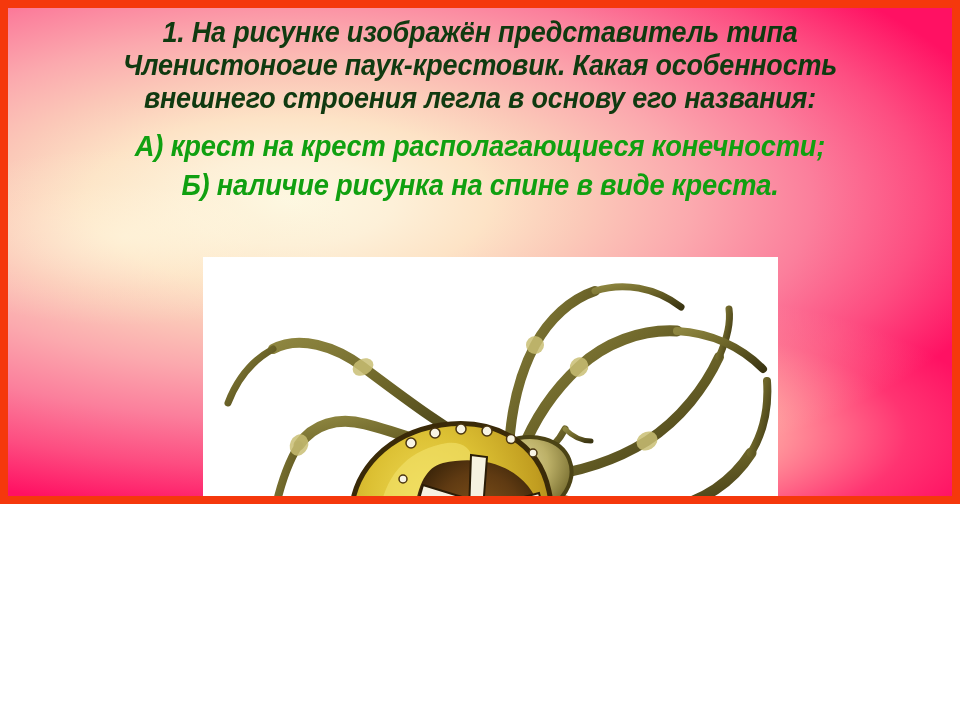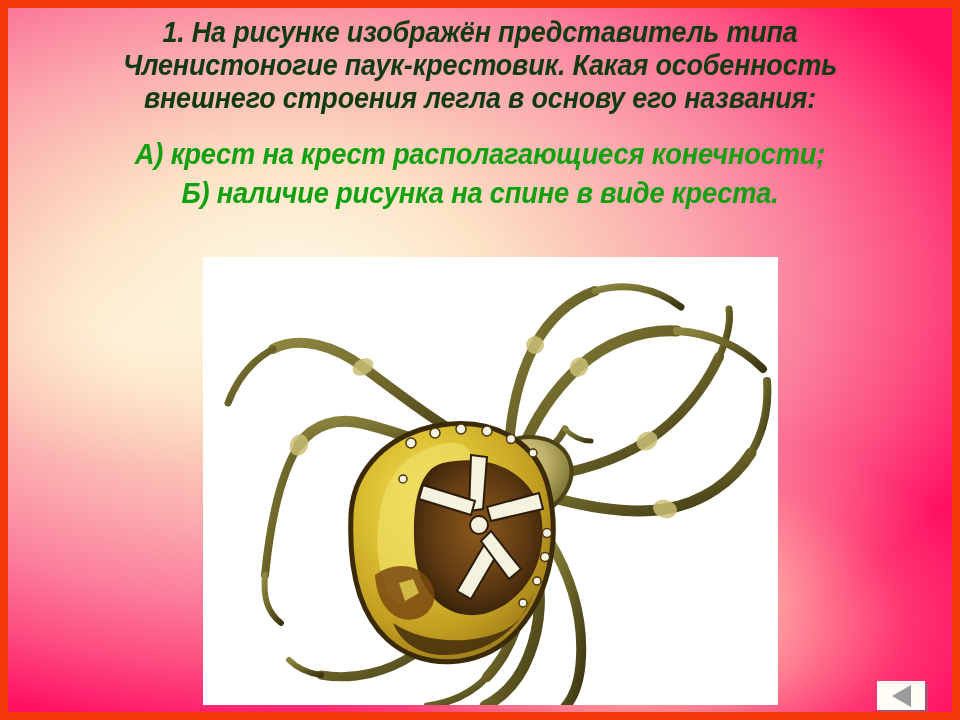--- a/index.html
+++ b/index.html
@@ -3,21 +3,21 @@
 <meta charset="utf-8">
 <style>
   html, body {
     margin: 0;
     padding: 0;
     background: #fff;
   }
   #slide {
     position: relative;
     width: 960px;
-    height: 720px;
+    height: 504px;
     overflow: hidden;
     box-sizing: border-box;
     font-family: "Liberation Sans", sans-serif;
     background-color: #ff2a72;
     text-decoration: underline;
   }
   
   .bg-base {
     position: absolute;
     inset: 0;
@@ -78,21 +78,21 @@
     font-weight: bold;
     font-style: italic;
     font-size: 29px;
     line-height: 33px;
     letter-spacing: -0.2px;
     transform: scaleX(0.93);
     transform-origin: center top;
     white-space: pre-line;
   }
   .answers {
-    margin: 16px;
+    margin: 8px;
     padding: 6px 24px 0 24px;
   }
   .answer {
     margin: 0;
     color: #10a010;
     font-family: "Liberation Sans", sans-serif;
     font-weight: bold;
     font-style: italic;
     font-size: 29px;
     line-height: 34px;

